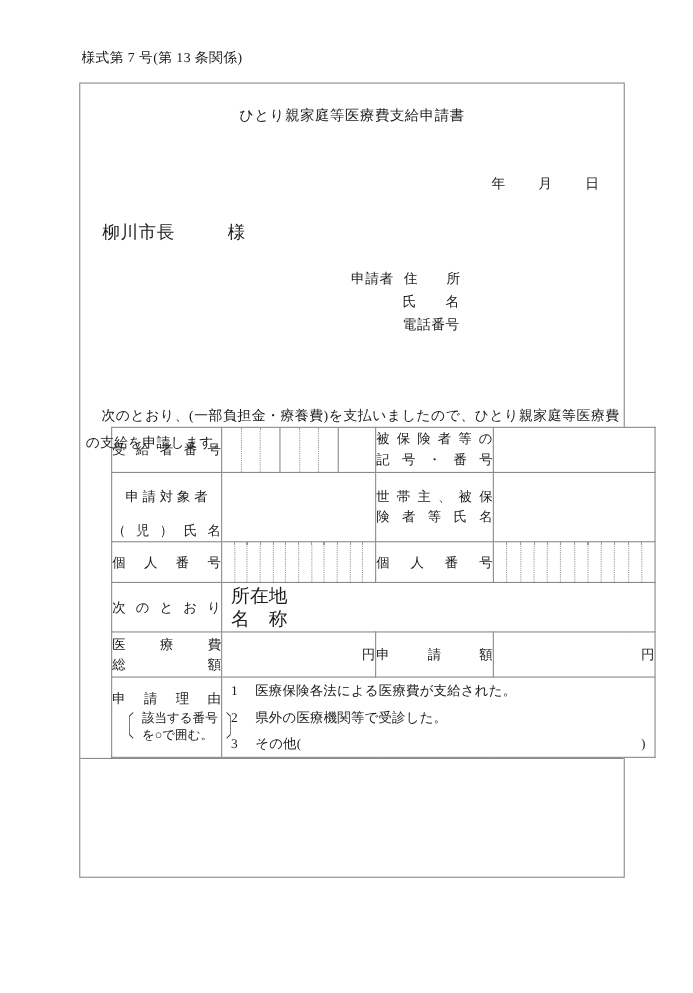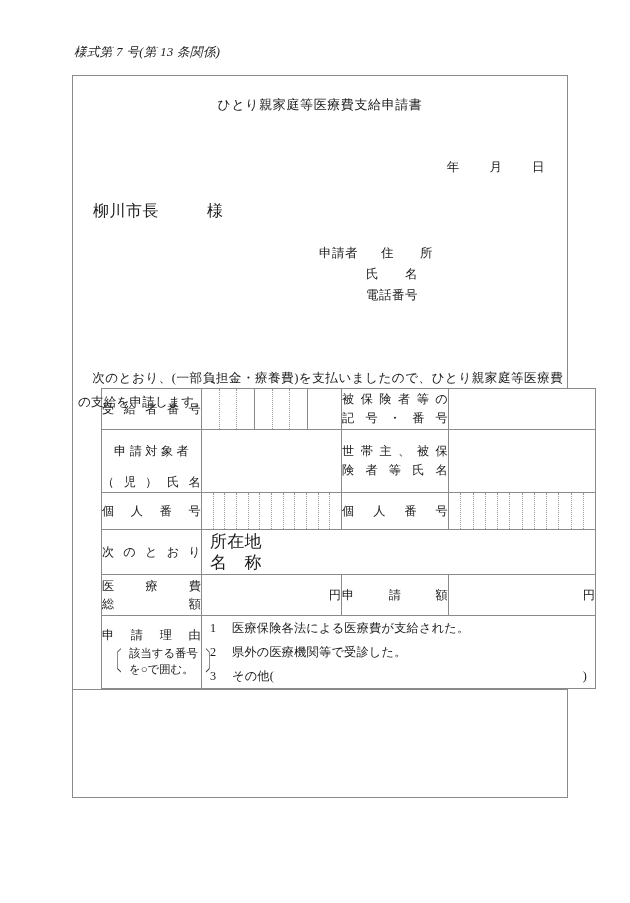--- a/index.html
+++ b/index.html
@@ -21,21 +21,20 @@
     width: 630px;
     height: 903px;
   }
   .form-number {
     position: absolute;
     left: 74px;
     top: 44px;
     font-size: 12.5px;
     letter-spacing: 0.4px;
     white-space: nowrap;
-    font-style: italic;
   }
   .outer-box {
     position: absolute;
     left: 72px;
     top: 75px;
     width: 496px;
     border: 1px solid #8a8a8a;
     box-sizing: border-box;
   }
   .head-area {
@@ -71,21 +70,21 @@
   }
   .addressee .sama { margin-left: 48px; }
   .applicant {
     position: absolute;
     top: 167px;
     left: 246px;
     font-size: 12.5px;
     line-height: 21px;
     letter-spacing: 0.5px;
   }
-  .applicant .ap-label { margin-right: 23px; }
+  .applicant .ap-label { margin-right: 9px; }
   .applicant .ap-indent { display: inline-block; width: 47px; }
   .statement {
     position: absolute;
     top: 258px;
     left: 5px;
     right: 4px;
     font-size: 12.6px;
     line-height: 24px;
     letter-spacing: 0.15px;
     text-align: justify;

